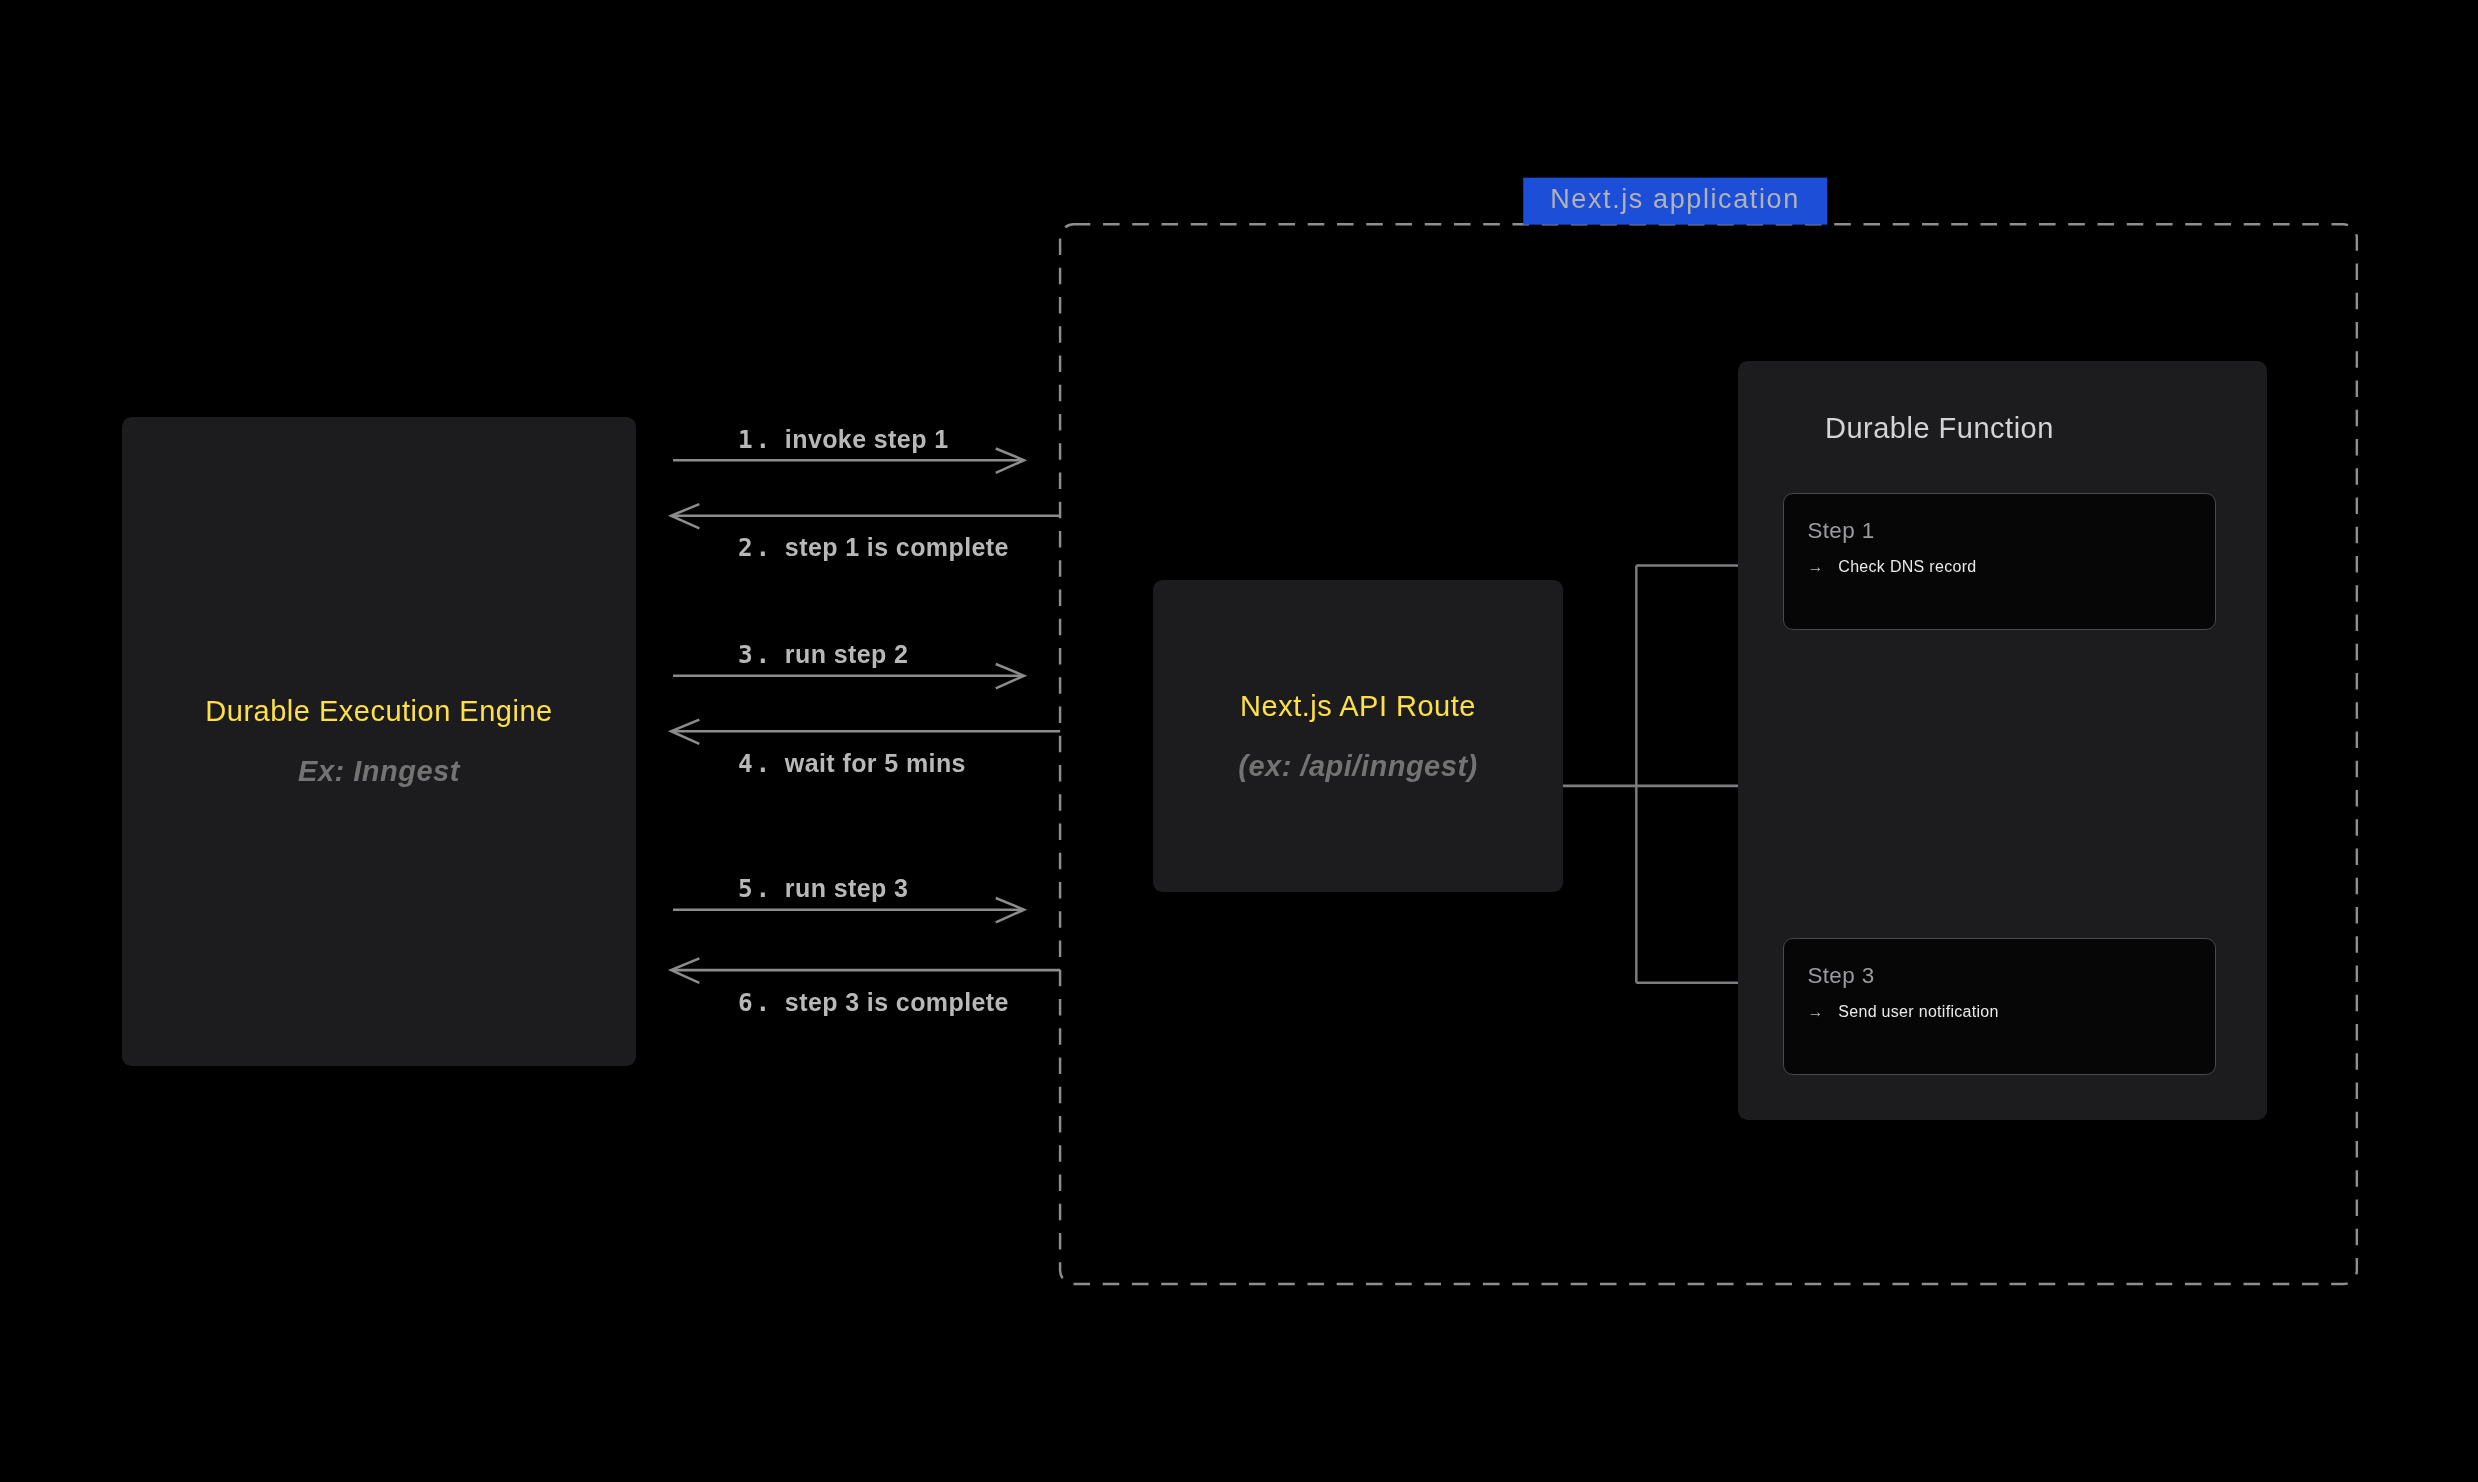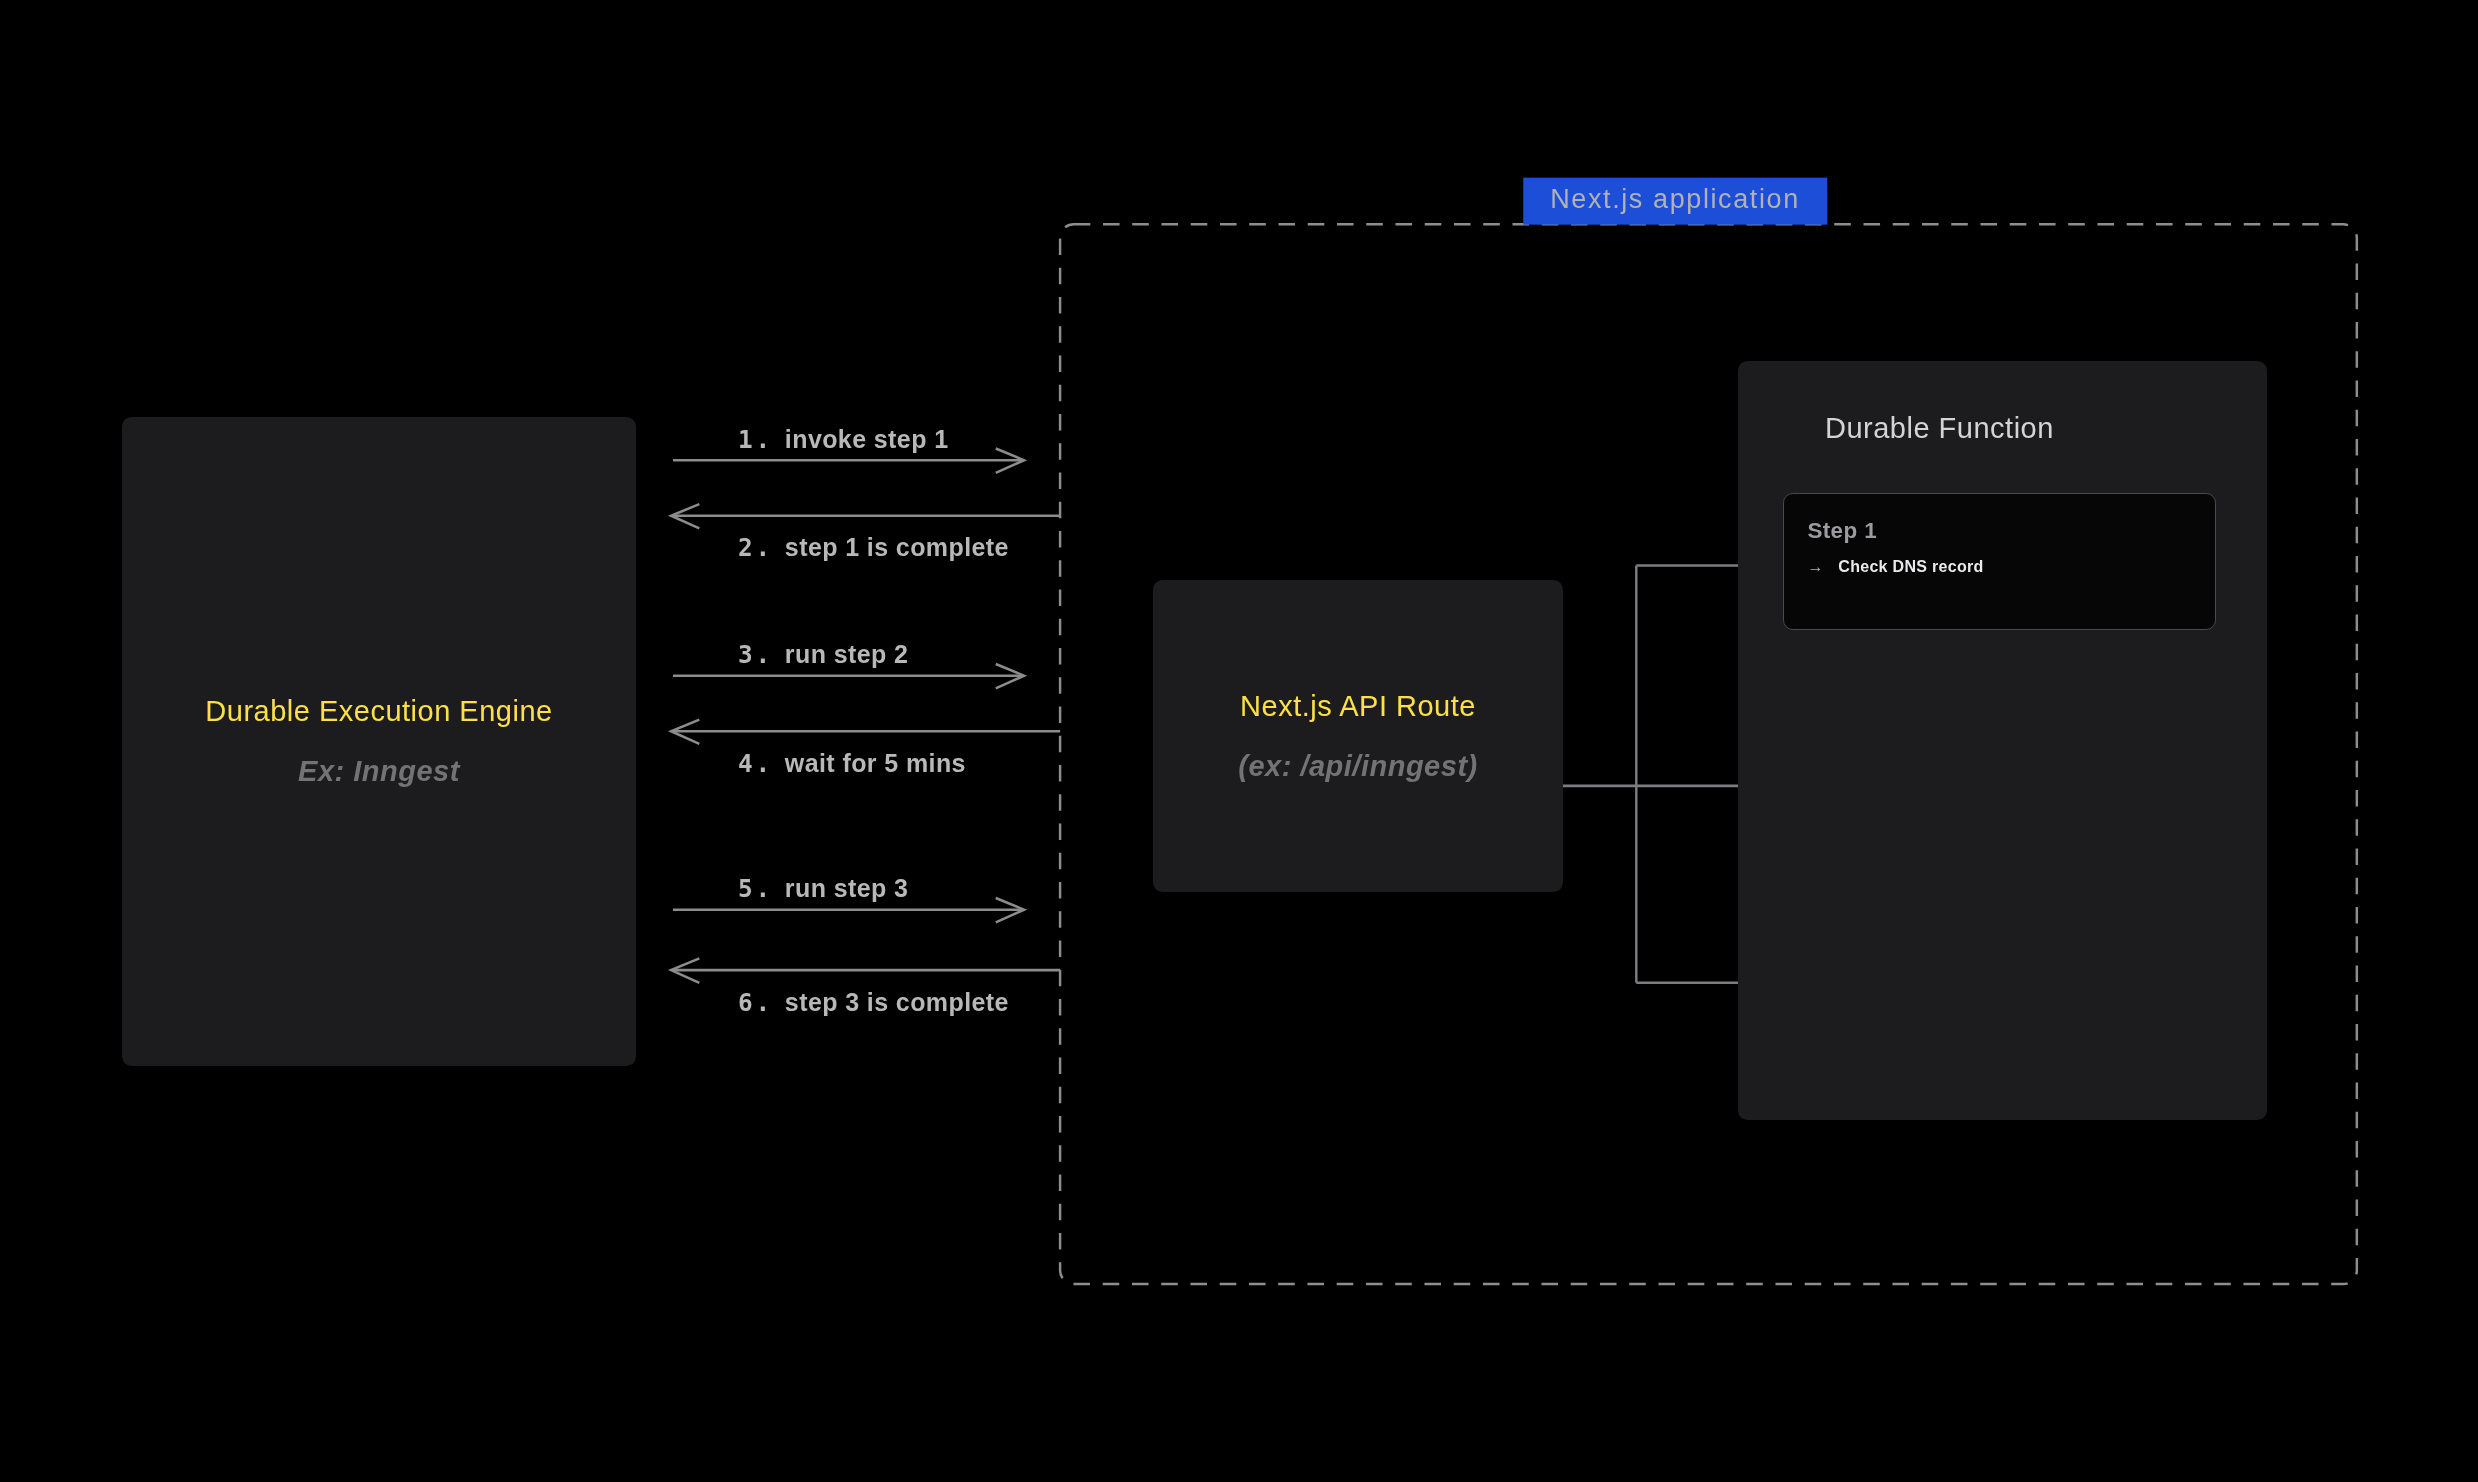--- a/index.html
+++ b/index.html
@@ -95,21 +95,20 @@
   .step-box {
     position: absolute;
     left: 45px;
     width: 433px;
     height: 137px;
     box-sizing: border-box;
     background: #060607;
     border: 1.5px solid #4a4a4e;
     border-radius: 9.8px;
     padding: 24.4px 0 0 23.4px;
-    font-weight: bold;
   }
   .step-box.s1 { top: 132px; }
   .step-box.s2 { top: 354px; }
   .step-box.s3 { top: 577px; }
   .step-label {
     color: #9c9ca0;
     font-size: 22.4px;
     letter-spacing: 0.4px;
   }
   .step-action {
@@ -210,14 +209,20 @@
   <div class="df-title">Durable Function</div>
 
   <div class="step-box s1">
     <div class="step-label">Step 1</div>
     <div class="step-action">
       <span class="step-arrow">→</span><span>Check DNS record</span>
     </div>
   </div>
 
 
+  <div class="step-box s3">
+    <div class="step-label">Step 3</div>
+    <div class="step-action">
+      <span class="step-arrow">→</span><span>Send user notification</span>
+    </div>
+  </div>
 </div>
 
 
 </body></html>

